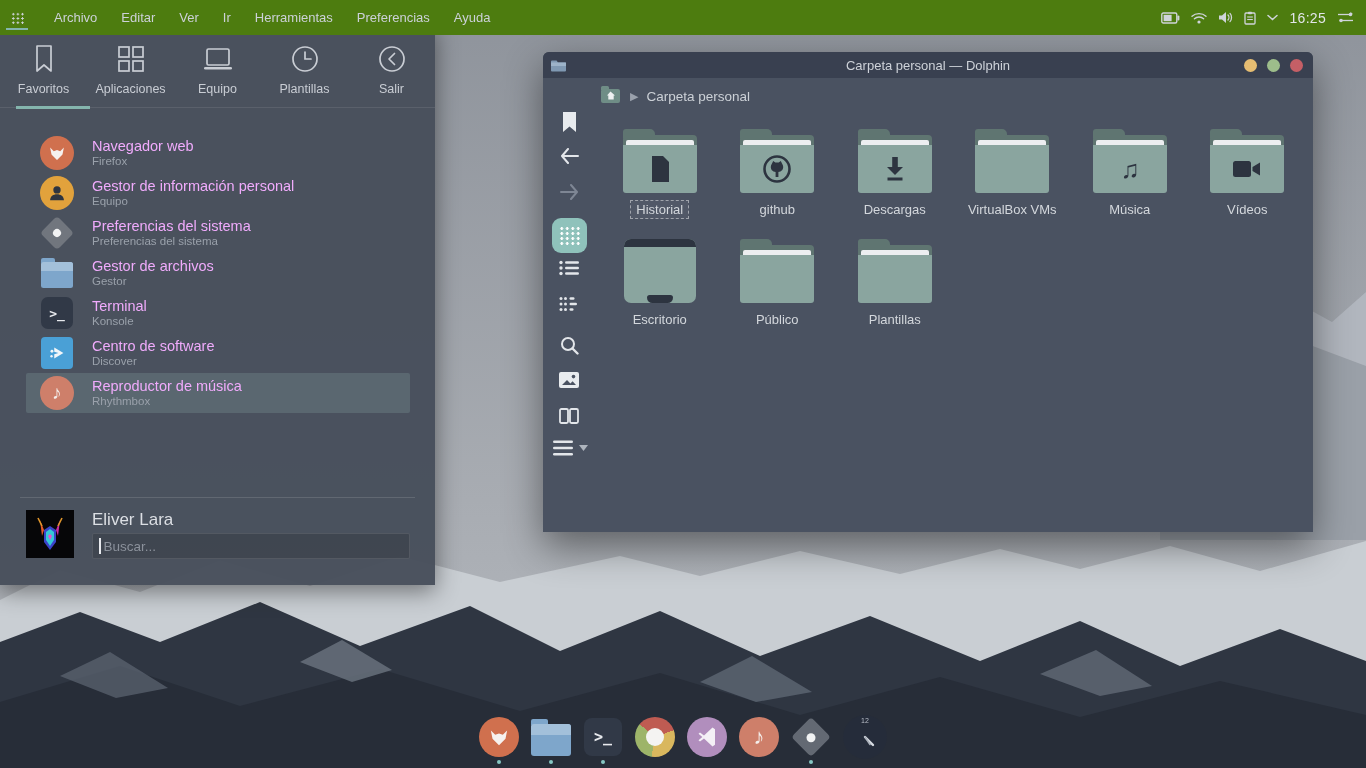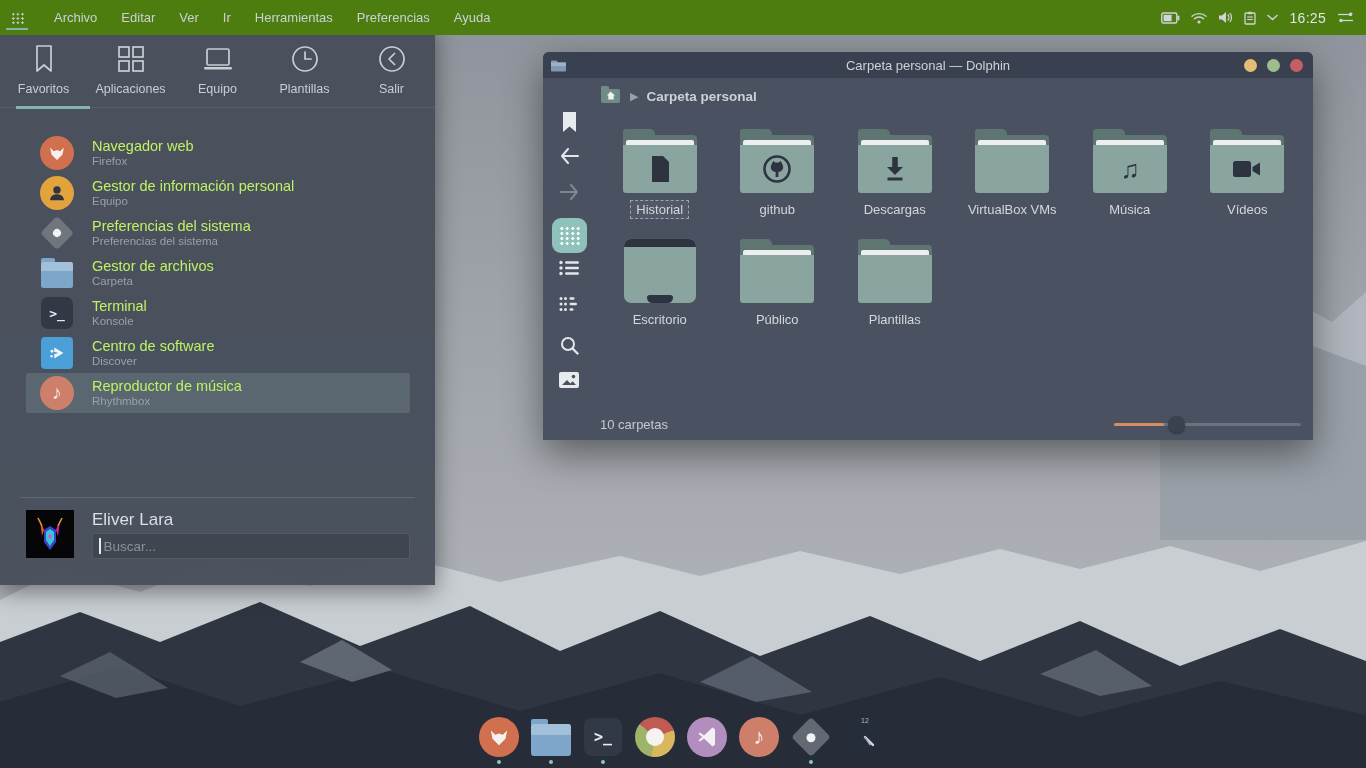--- a/index.html
+++ b/index.html
@@ -30,21 +30,21 @@
   .tab svg { display:block; }
   .tab-label { font-size:12.5px; color:#c9cdd4; }
   .tabs-divider { position:absolute; top:83px; left:0; right:0; height:1px; background:rgba(255,255,255,.09); }
   .tab-underline { position:absolute; top:82px; left:16px; width:74px; height:2.5px; background:#84b5ad; }
 
   .app-list { position:absolute; top:109px; left:0; right:0; }
   .app-row { position:relative; height:40px; display:flex; align-items:center; padding-left:40px; }
   .app-row.selected { background:rgba(140,170,168,.25); margin:0 0 0 26px; width:384px; padding-left:14px; border-radius:2px; }
   .app-icon { width:34px; height:34px; flex:0 0 34px; display:flex; align-items:center; justify-content:center; position:relative; }
   .app-text { margin-left:18px; line-height:1.15; }
-  .app-title { font-size:14.5px; color:#bef264; }
+  .app-title { font-size:14.5px; color:#f0abfc; }
   .app-sub { font-size:11.5px; color:#9aa1ab; }
 
   .circle-ic { width:34px; height:34px; border-radius:50%; display:flex; align-items:center; justify-content:center; }
   .sq-ic { width:32px; height:32px; border-radius:7px; display:flex; align-items:center; justify-content:center; }
   .diamond { width:24px; height:24px; transform:rotate(45deg); background:#71767e; border-radius:4px;
              display:flex; align-items:center; justify-content:center; }
   .diamond .dot { width:8px; height:8px; background:#f2f3f4; border-radius:50%; }
   .mini-folder { position:relative; width:32px; height:26px; background:#7ea6cb; border-radius:2.5px; margin-top:4px; }
   .mini-folder::before { content:""; position:absolute; top:-4px; left:0; width:14px; height:5px; background:#7ea6cb; border-radius:2px 2px 0 0; }
   .mini-folder::after { content:""; position:absolute; top:0; left:0; right:0; height:9px; background:#a3c0da; border-radius:2.5px 2.5px 0 0; }
@@ -56,41 +56,41 @@
   .avatar { position:absolute; left:0; top:0; width:48px; height:48px; background:#060608; overflow:hidden; }
   .user-name { position:absolute; left:66px; top:0; font-size:17px; color:#dcdfe4; }
   .search-box { position:absolute; left:66px; top:23px; width:318px; height:26px; background:rgba(0,0,0,.14);
                 border:1px solid rgba(255,255,255,.10); border-radius:2px; display:flex; align-items:center; }
   .search-box .caret { width:1.5px; height:16px; background:#e8eaee; margin-left:6px; }
   .search-box input { flex:1; background:transparent; border:none; outline:none; color:#d6dade;
                       font-size:13.5px; font-family:"Liberation Sans", sans-serif; padding:0 6px 0 3px; }
   .search-box input::placeholder { color:#8b919b; }
 
   
-  #dolphin { position:absolute; left:543px; top:52px; width:770px; height:388px; border-radius:6px 6px 0 0;
+  #dolphin { position:absolute; left:543px; top:52px; width:770px; height:480px; border-radius:6px 6px 0 0;
              box-shadow:0 14px 38px rgba(0,0,0,.45); z-index:10; overflow:hidden; background:#4a5261; }
   .titlebar { position:relative; height:26px; background:#394050; display:flex; align-items:center; }
   .tb-appicon { position:absolute; left:8px; top:6px; }
   .tb-title { flex:1; text-align:center; font-size:13px; color:#ced2d9; }
   .tb-buttons { position:absolute; right:10px; top:6.5px; display:flex; gap:10px; }
   .tb-btn { width:13px; height:13px; border-radius:50%; }
 
   .win-toolbar { position:absolute; left:0; top:26px; bottom:32px; width:52px; }
   .wt-ic { position:absolute; left:0; width:52px; display:flex; align-items:center; justify-content:center; }
   .grid-btn { position:absolute; left:9px; top:140px; width:35px; height:35px; background:#8fc2bb; border-radius:9px;
               display:flex; align-items:center; justify-content:center; }
   .grid-btn .dots { width:22px; height:20px; background-image:radial-gradient(#fdfefe 1.3px, transparent 1.5px);
                     background-size:5.5px 5px; }
   .hamburger-group { position:absolute; left:10px; top:362px; display:flex; align-items:center; gap:6px; }
 
   .breadcrumb { position:absolute; left:52px; top:26px; height:36px; display:flex; align-items:center; }
   .bc-folder { position:relative; width:19px; height:14px; background:#6f8d86; border-radius:2px; margin-left:6px; }
   .bc-folder::before { content:""; position:absolute; top:-3px; left:0; width:8px; height:4px; background:#6f8d86; border-radius:1.5px 1.5px 0 0; }
   .bc-chevron { color:#9aa1ac; font-size:11px; margin:0 8px 0 10px; }
-  .bc-loc { font-size:13.5px; font-weight:bold; color:#ccd1d7; }
+  .bc-loc { font-size:13.5px; font-weight:normal; color:#ccd1d7; }
 
   .folder-grid { position:absolute; left:58px; top:66px; width:706px; height:220px;
                  display:grid; grid-template-columns:repeat(6,117.5px); grid-auto-rows:110px; }
   .fcell { position:relative; display:flex; flex-direction:column; align-items:center; }
   .folder { position:relative; width:74px; height:64px; margin-top:11px; }
   .f-back { position:absolute; left:0; right:0; top:6px; bottom:2px; background:#5f7571; border-radius:4px; }
   .f-back::before { content:""; position:absolute; top:-6px; left:0; width:32px; height:9px; background:#5f7571; border-radius:3px 5px 0 0; }
   .f-paper { position:absolute; left:3px; right:3px; top:11px; height:8px; background:#eceef0; border-radius:2px; }
   .f-front { position:absolute; left:0; right:0; top:16px; bottom:0; background:#8aa59f; border-radius:0 0 3px 3px;
              display:flex; align-items:center; justify-content:center; }
@@ -308,21 +308,21 @@
           <div class="app-sub">Preferencias del sistema</div>
         </div>
       </div>
 
       <div class="app-row">
         <div class="app-icon">
             <div class="mini-folder"></div>
           </div>
         <div class="app-text">
           <div class="app-title">Gestor de archivos</div>
-          <div class="app-sub">Carpeta</div>
+          <div class="app-sub">Gestor</div>
         </div>
       </div>
 
       <div class="app-row">
         <div class="app-icon">
             <div class="sq-ic" style="background:#313947">
           <span class="term-glyph">&gt;_</span>
         </div>
           </div>
         <div class="app-text">
@@ -582,27 +582,20 @@
       <div class="fcell">
         <div class="folder">
           <div class="f-back"></div>
             <div class="f-paper"></div>
           <div class="f-front"></div>
         </div>
         <div class="f-label">Plantillas</div>
       </div>
     </div>
 
-    <footer class="statusbar">
-      <span class="sb-text">10 carpetas</span>
-      <div class="sb-slider">
-        <div class="sb-fill"></div>
-        <div class="sb-handle"></div>
-      </div>
-    </footer>
   </section>
 
   <div id="dock">
     <div class="dock-item">
       <div class="dock-ic">
           <div class="d-circle" style="background:#d0704e">
         <svg width="26" height="26" viewBox="0 0 24 24">
               <path d="M4.5 6 L8.5 10 L12 8.8 L15.5 10 L19.5 6 L18 13.5 L12 19.5 L6 13.5 Z" fill="#f6f1ee"></path>
             </svg>
       </div>

